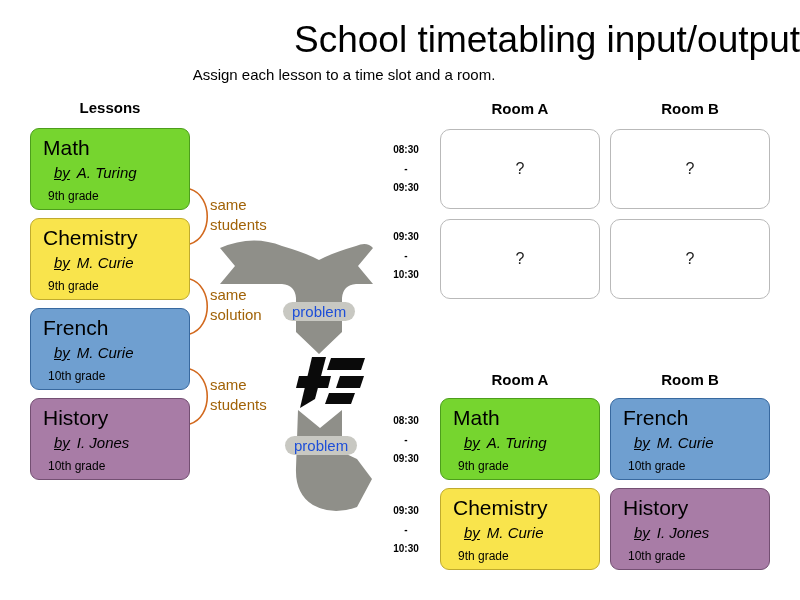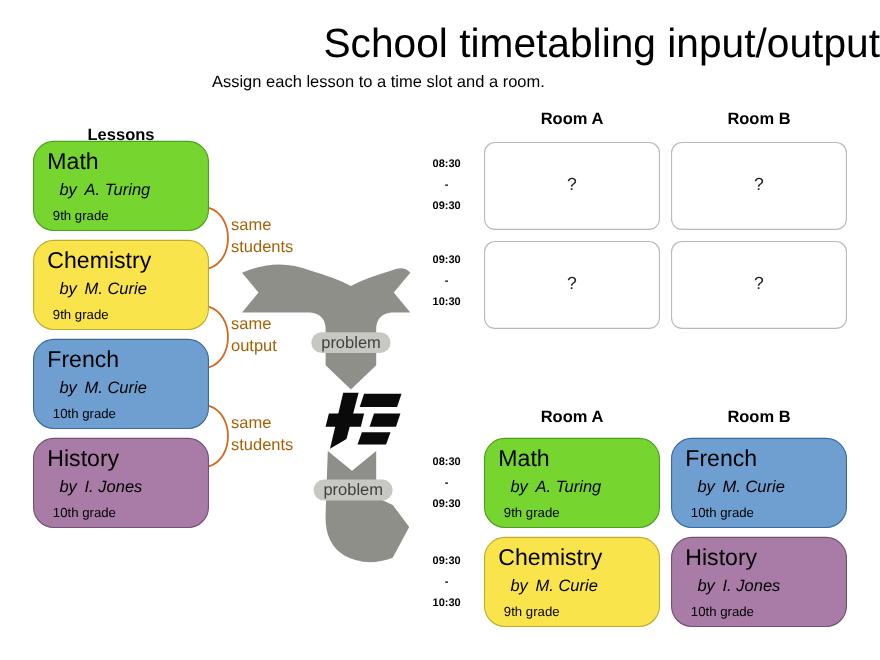--- a/index.html
+++ b/index.html
@@ -1,34 +1,34 @@
 <!DOCTYPE html>
 <html><head>
 <meta charset="utf-8">
 <style>
   html,body{margin:0;padding:0;background:#fff;}
   #stage{position:relative;width:800px;height:600px;background:#fff;overflow:hidden;
          font-family:"Liberation Sans",sans-serif;color:#000;}
   .abs{position:absolute;}
   #page-title{left:0;top:20px;width:800px;text-align:right;font-size:37px;line-height:40px;}
   #page-subtitle{left:0;top:66px;width:688px;text-align:center;font-size:15px;}
-  .panel-hdr{width:160px;text-align:center;font-weight:bold;font-size:15px;margin-top:15px;}
-  .card{width:160px;height:82px;border:1.5px solid #555;border-radius:19px;
+  .panel-hdr{width:160px;text-align:center;font-weight:bold;font-size:15px;}
+  .card{width:160px;height:82px;border:1.5px solid #555;border-radius:9px;
         box-sizing:border-box;padding:5px 0 0 12px;}
   .card .subj{font-size:21px;line-height:27px;}
   .card .byline{font-style:italic;font-size:15px;line-height:24px;padding-left:11px;}
-  .card .byline .by{margin-right:7px;}
+  .card .byline .by{margin-right:7px;text-decoration:underline;}
   .card .grade{font-size:12px;line-height:23px;padding-left:5px;}
   .constraint{color:#a16207;font-size:15px;line-height:20px;}
   .qcard{width:160px;height:80px;background:#fff;border:1px solid #b9b9b9;border-radius:10px;
          box-sizing:border-box;display:flex;align-items:center;justify-content:center;
          font-size:16px;color:#222;}
   .colhdr{width:160px;text-align:center;font-weight:bold;font-size:15px;}
   .timeslot{width:56px;text-align:center;font-weight:bold;font-size:10px;line-height:19px;}
-  .pill{background:#c8c8c2;border-radius:11px;padding:1px 9px;font-size:15px;color:#404040;}
+  .pill{background:#c8c8c2;border-radius:11px;padding:1px 9px;font-size:15px;color:#1d4ed8;}
   svg{position:absolute;left:0;top:0;}
 </style>
 </head>
 <body>
 
 <div id="stage">
 
   <svg width="800" height="600" viewBox="0 0 800 600">
     <path d="M 190 189 C 213 196 213 237 190 244" fill="none" stroke-width="1.6" stroke="#d2691e"></path>
     <path d="M 190 279 C 213 286 213 327 190 334" fill="none" stroke-width="1.6" stroke="#d2691e"></path>
@@ -80,21 +80,21 @@
     <div class="byline"><span class="by">by</span><span>I. Jones</span></div>
     <div class="grade">10th grade</div>
   </div>
 
   <div class="abs constraint" style="left:210px;top:195px;">
     <div>same</div>
       <div>students</div>
   </div>
   <div class="abs constraint" style="left:210px;top:285px;">
     <div>same</div>
-      <div>output</div>
+      <div>solution</div>
   </div>
   <div class="abs constraint" style="left:210px;top:375px;">
     <div>same</div>
       <div>students</div>
   </div>
 
   <div class="abs pill" style="left:283px;top:302px;">problem</div>
   <div class="abs pill" style="left:285px;top:436px;">problem</div>
 
   <div class="abs colhdr" style="left:440px;top:100px;">Room A</div>

